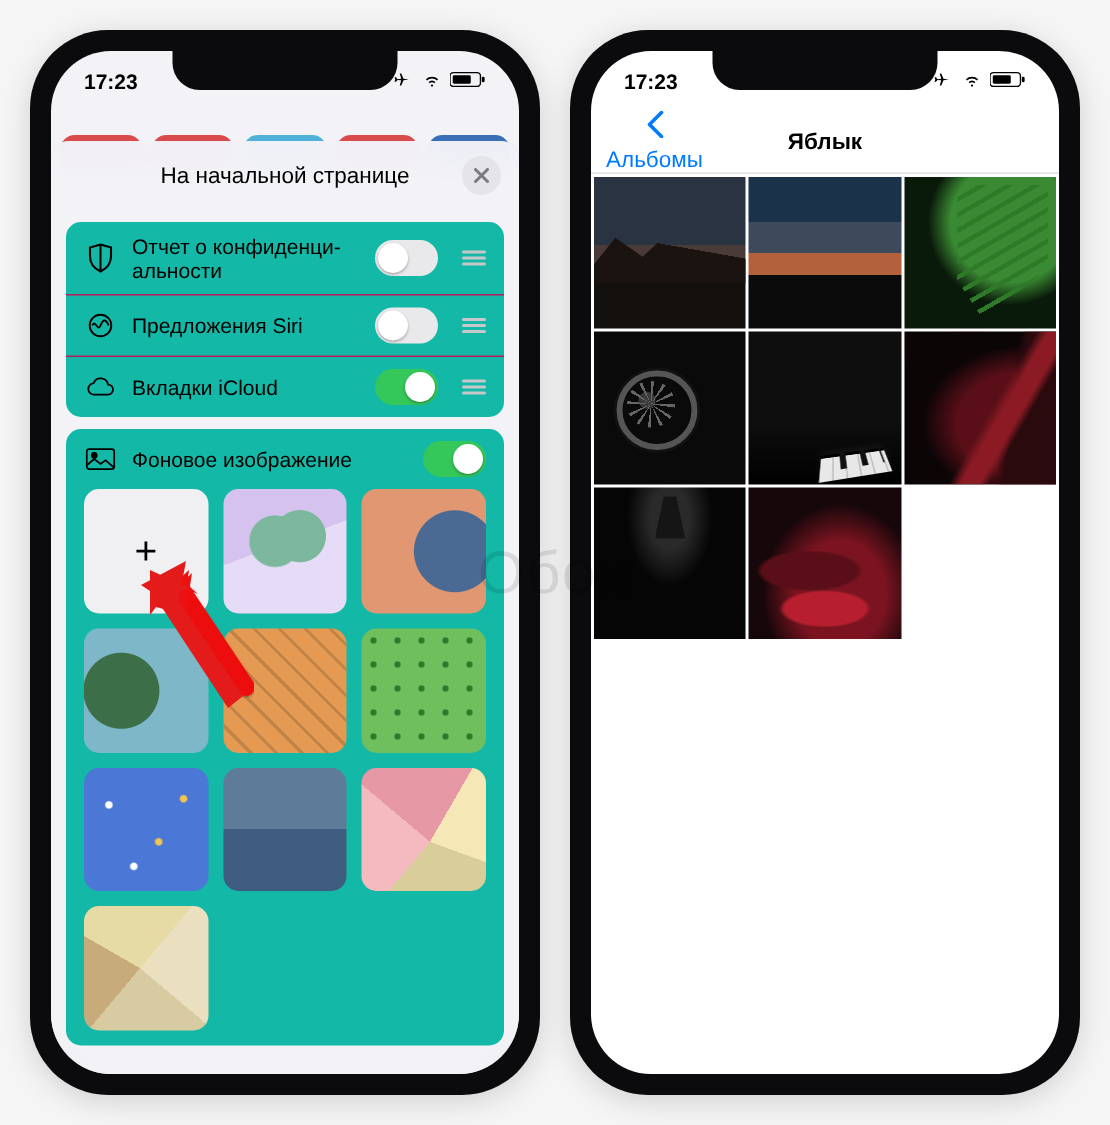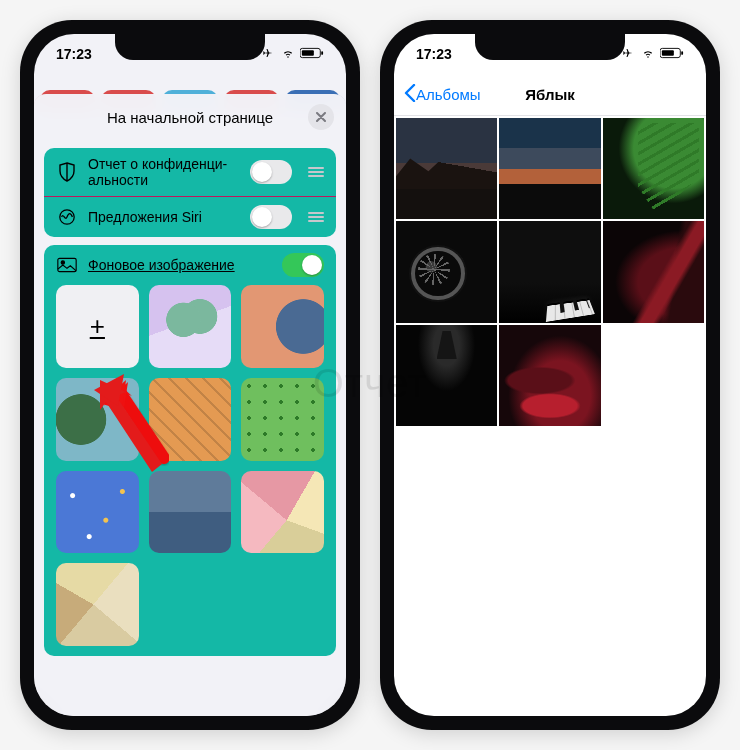--- a/index.html
+++ b/index.html
@@ -178,21 +178,21 @@
     gap: 2px;
     margin-left: 6px;
   }
   .drag-handle span {
     display: block;
     height: 2px;
     background: #c7c7cc;
     border-radius: 1px;
   }
 
-  .bg-card { padding: 0 0 10px; text-decoration: underline; }
+  .bg-card { padding: 0 0 10px; }
   .bg-header { border-bottom: none; }
   .thumb-grid {
     display: grid;
     grid-template-columns: repeat(3, 1fr);
     gap: 10px;
     padding: 0 12px;
   }
   .thumb {
     aspect-ratio: 1/1;
     border-radius: 10px;
@@ -315,20 +315,21 @@
     position: absolute;
     left: 10px;
     top: 0;
     bottom: 0;
     display: flex;
     align-items: center;
     gap: 2px;
     color: #007aff;
     font-size: 15px;
     font-weight: 400;
+    flex-direction: column;
   }
   .nav-back svg { margin-right: -2px; }
 
   .photo-grid {
     display: grid;
     grid-template-columns: repeat(3, 1fr);
     gap: 2px;
     padding: 2px;
   }
   .photo {
@@ -524,20 +525,36 @@
                 <div class="knob"></div>
               </div>
             <div class="drag-handle">
                 <span></span>
                 <span></span>
                 <span></span>
               </div>
           </div>
 
 
+          <div class="row">
+            <span class="row-icon">
+              <svg width="20" height="14" viewBox="0 0 24 16" fill="none" stroke="#000" stroke-width="1.4">
+                  <path d="M7 14h11a4 4 0 000-8 6 6 0 00-11.5-1A4.5 4.5 0 007 14z"></path>
+                </svg>
+            </span>
+            <span class="row-label">Вкладки iCloud</span>
+            <div class="toggle on">
+                <div class="knob"></div>
+              </div>
+            <div class="drag-handle">
+                <span></span>
+                <span></span>
+                <span></span>
+              </div>
+          </div>
         </div>
 
         <div class="bg-card">
           <div class="row bg-header">
             <span class="row-icon">
               <svg width="20" height="16" viewBox="0 0 24 18" fill="none" stroke="#000" stroke-width="1.4">
                   <rect x="1" y="1" width="22" height="16" rx="2"></rect>
                   <circle cx="7" cy="6" r="2" fill="#000"></circle>
                   <path d="M1 14l6-5 5 4 4-3 7 6"></path>
                 </svg>
@@ -637,13 +654,13 @@
         <div class="photo ph-piano"></div>
         <div class="photo ph-dark-red1"></div>
         <div class="photo ph-lamp"></div>
         <div class="photo ph-dark-red2"></div>
       </div>
     </div>
   </div>
 
 </div>
 
-<div class="watermark">Отчет</div>
+<div class="watermark">Обои</div>
 
 </body></html>

